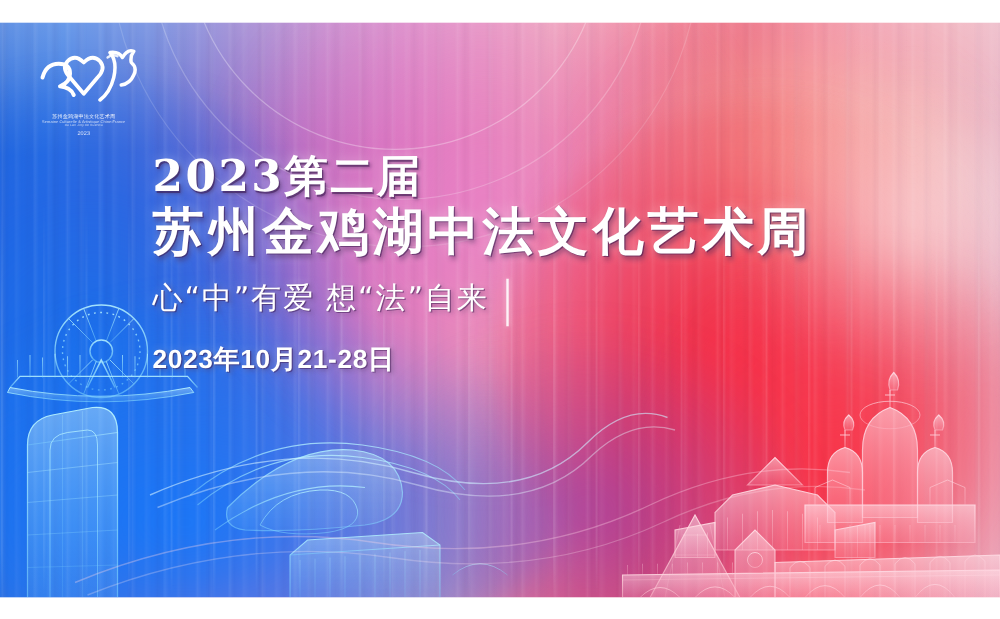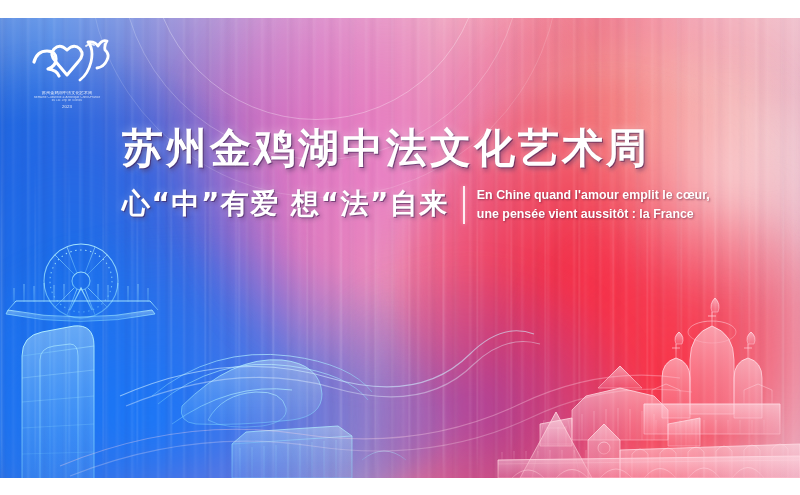--- a/index.html
+++ b/index.html
@@ -170,21 +170,21 @@
   #subtitle-fr{
     font-family:"DejaVu Serif", serif;
     font-size:14.6px;font-weight:600;line-height:1.26;margin-top:5px;color:#ffffff;
     text-shadow:1px 1px 2px rgba(60,25,80,.55), 0 0 6px rgba(255,255,255,.22);
     max-width:575px;
   }
 
   #slogan-row{display:flex;align-items:flex-start;margin-top:13px;}
   #slogan-cn{
     font-family:"DejaVu Sans", sans-serif;
-    font-size:28px;font-weight:700;letter-spacing:1.5px;line-height:1.12;color:#ffffff;
+    font-size:24px;font-weight:400;letter-spacing:1.5px;line-height:1.12;color:#ffffff;
     text-shadow:1px 1px 0 rgba(60,25,80,.5), 2px 2px 4px rgba(50,20,70,.40), 0 0 8px rgba(255,255,255,.30);
     white-space:nowrap;padding-top:4px;
   }
   #slogan-divider{
     width:2px;height:38px;background:rgba(255,255,255,.9);
     margin:2px 12px 0 14px;flex:0 0 auto;
     box-shadow:0 0 4px rgba(255,255,255,.5);
   }
   #slogan-fr{
     font-family:"Liberation Sans", sans-serif;
@@ -383,28 +383,29 @@
           <path d="M62 14 q4 -3 8 -1" stroke-width="1.8" opacity="0.85"></path>
         </g>
       </svg>
       <span id="logo-cn-line">苏州金鸡湖中法文化艺术周</span>
       <span id="logo-fr-line">Semaine Culturelle &amp; Artistique Chine-France</span>
       <span id="logo-sub-line">du Lac Jinji de Suzhou</span>
       <span id="logo-year">2023</span>
     </div>
 
     <div id="headline-block">
+      <div id="title-line-1" class="wtext">2023第二届</div>
       <div id="title-line-2" class="wtext">苏州金鸡湖中法文化艺术周</div>
 
       <div id="slogan-row">
         <div id="slogan-cn" class="wtext">心“中”有爱 想“法”自来</div>
         <div id="slogan-divider"></div>
-        <div id="slogan-fr" class="wtext">En Chine quand l'amour emplit le cœur, une pensée vient aussitôt : la France</div>
       </div>
 
+      <div id="event-dates" class="wtext">2023年10月21-28日</div>
     </div>
 
   </div>
 
   <div id="margin-top-bar"></div>
   <div id="margin-bottom-bar"></div>
 
 </div>
 
 </body></html>

